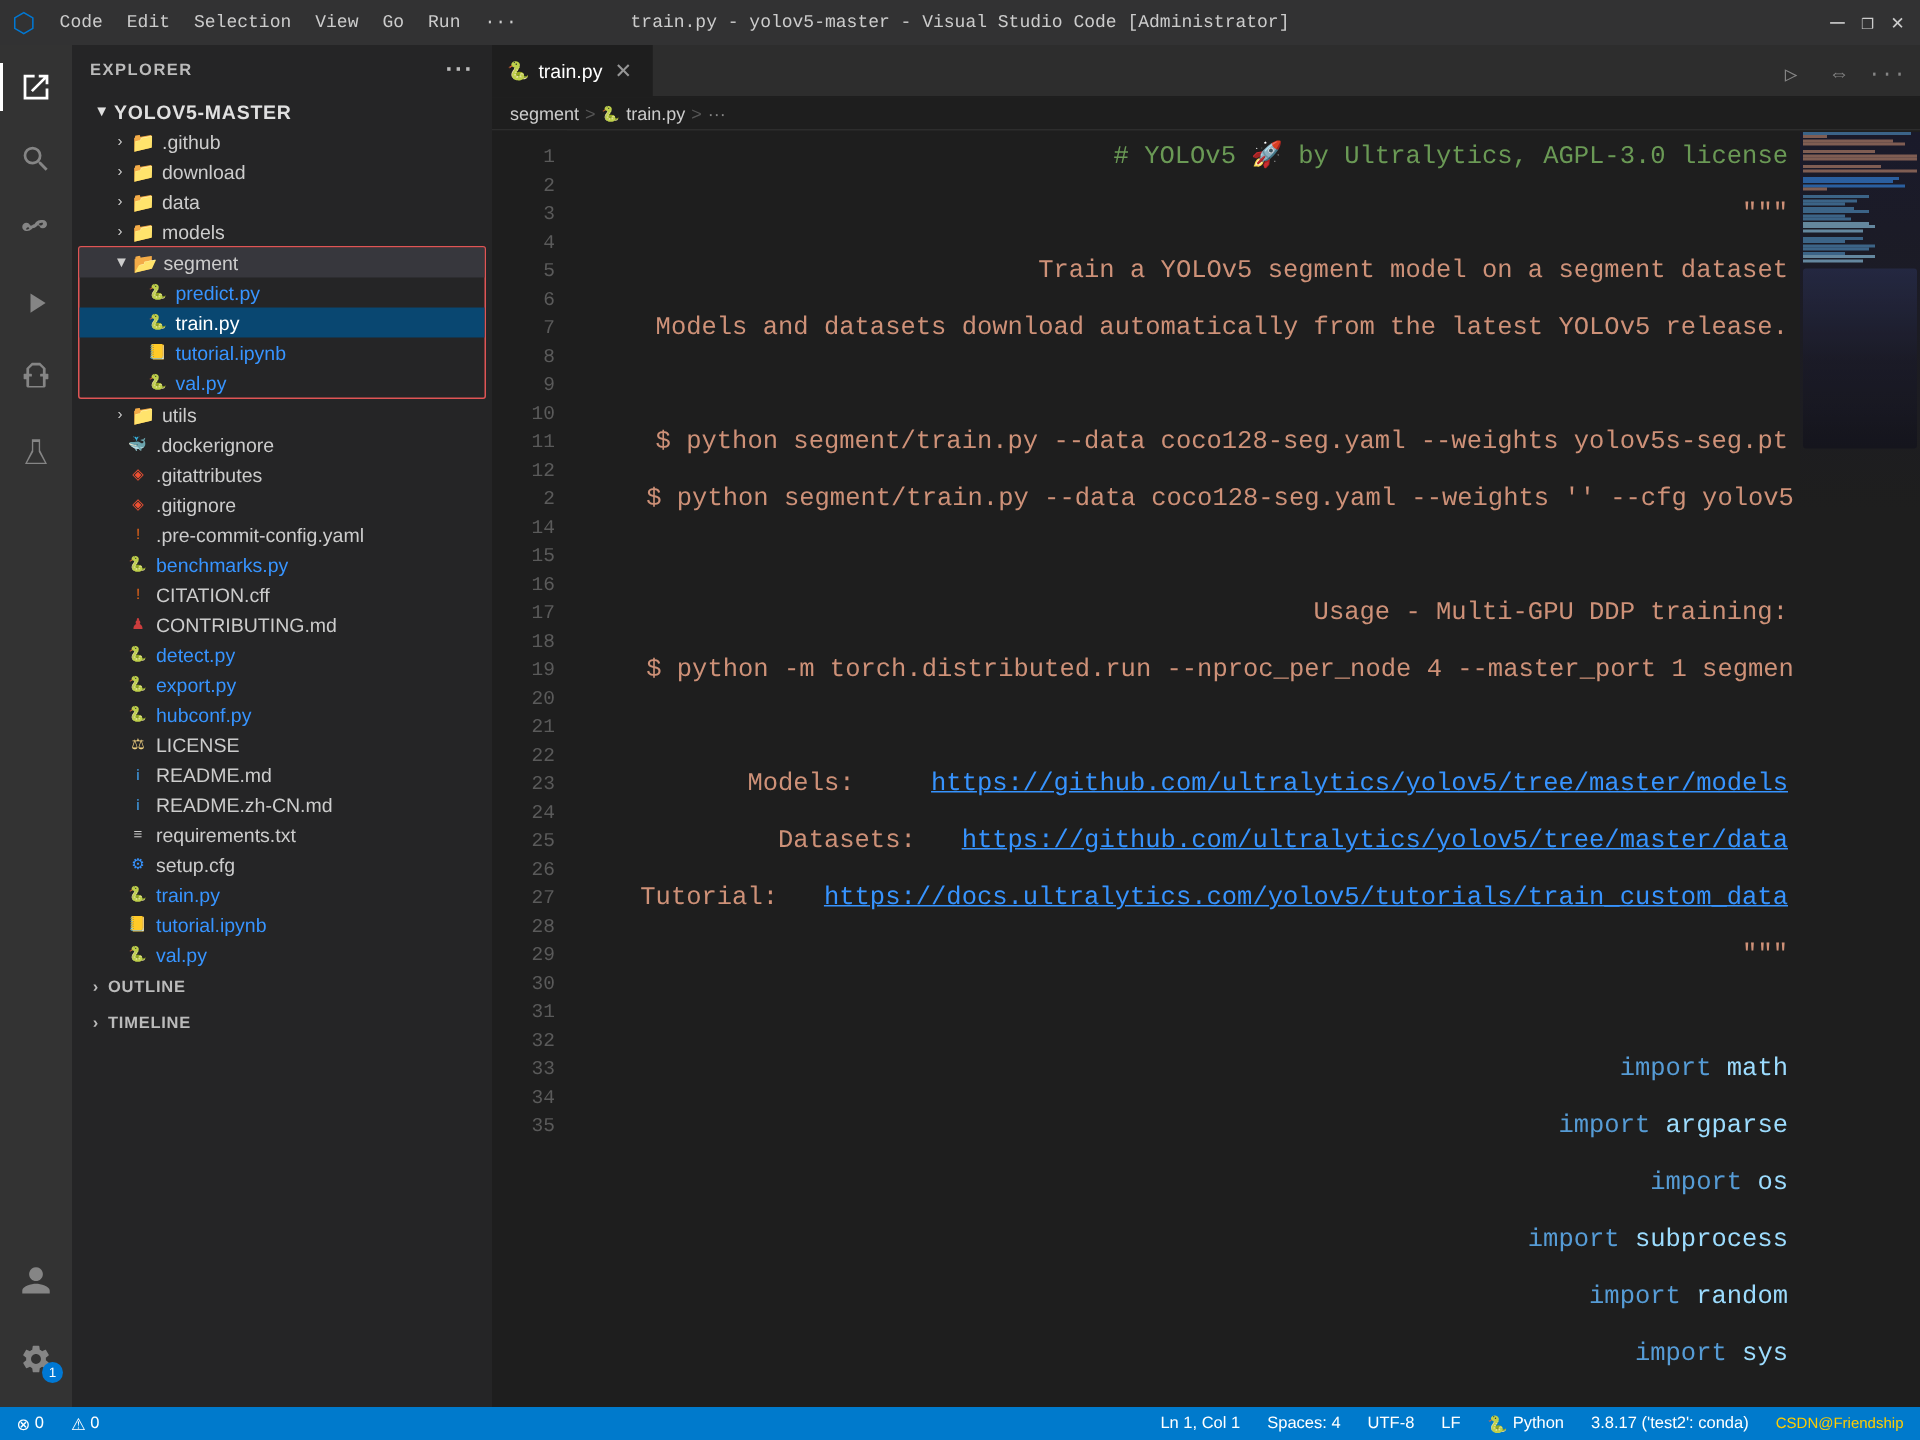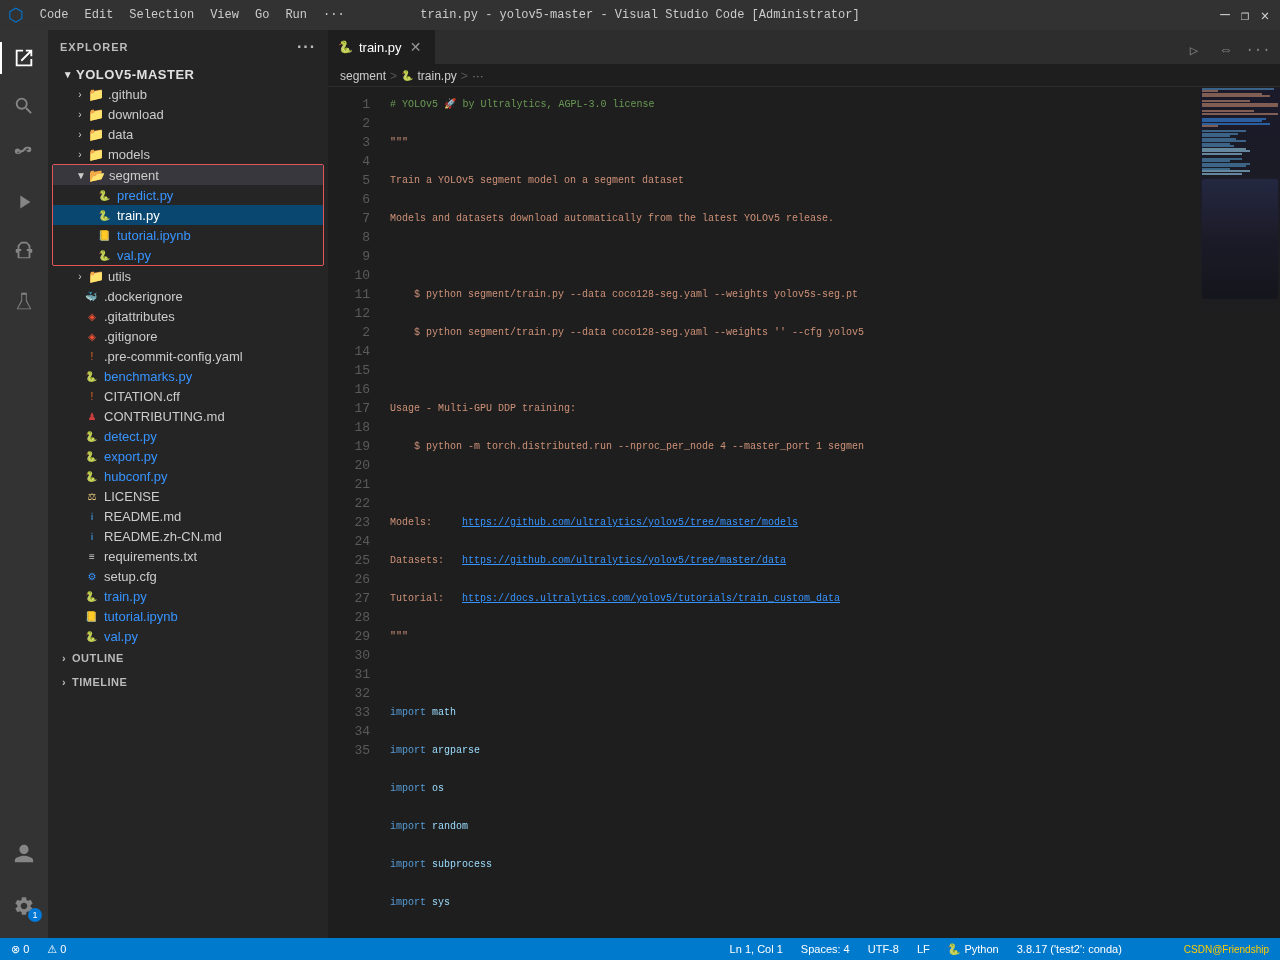--- a/index.html
+++ b/index.html
@@ -341,24 +341,25 @@
       font-size: 13px;
       line-height: 19px;
       user-select: none;
       flex-shrink: 0;
       overflow: hidden;
     }
     #code-content {
       flex: 1;
       padding: 8px 8px 8px 12px;
       overflow: auto;
-      font-size: 10px;
+      font-size: 17px;
       line-height: 19px;
       color: #d4d4d4;
       white-space: pre;
+      text-align: right;
     }
     #code-content::-webkit-scrollbar { width: 8px; height: 8px; }
     #code-content::-webkit-scrollbar-thumb { background: #424242; }
     
     #minimap {
       width: 80px;
       background: #1e1e1e;
       flex-shrink: 0;
       overflow: hidden;
       position: relative;
@@ -705,22 +706,22 @@
 <span class="line"><span class="c-docstring">    $ python -m torch.distributed.run --nproc_per_node 4 --master_port 1 segmen</span></span>
 <span class="line"></span>
 <span class="line"><span class="c-docstring">Models:     <span class="c-link">https://github.com/ultralytics/yolov5/tree/master/models</span></span></span>
 <span class="line"><span class="c-docstring">Datasets:   <span class="c-link">https://github.com/ultralytics/yolov5/tree/master/data</span></span></span>
 <span class="line"><span class="c-docstring">Tutorial:   <span class="c-link">https://docs.ultralytics.com/yolov5/tutorials/train_custom_data</span></span></span>
 <span class="line"><span class="c-docstring">"""</span></span>
 <span class="line"></span>
 <span class="line"><span class="c-keyword">import</span> <span class="c-variable">math</span></span>
 <span class="line"><span class="c-keyword">import</span> <span class="c-variable">argparse</span></span>
 <span class="line"><span class="c-keyword">import</span> <span class="c-variable">os</span></span>
+<span class="line"><span class="c-keyword">import</span> <span class="c-variable">subprocess</span></span>
 <span class="line"><span class="c-keyword">import</span> <span class="c-variable">random</span></span>
-<span class="line"><span class="c-keyword">import</span> <span class="c-variable">subprocess</span></span>
 <span class="line"><span class="c-keyword">import</span> <span class="c-variable">sys</span></span>
 
 
 
 
 
 
 
 
 
@@ -801,16 +802,16 @@
       <span>LF</span>
     </div>
     <div class="status-item">
       <span>🐍</span>
       <span>Python</span>
     </div>
     <div class="status-item">
       <span>3.8.17 ('test2': conda)</span>
     </div>
     <div class="status-item">
-      <span style="color:#ffcc00;font-size:10px;margin-left:44px;">CSDN@Friendship</span>
+      <span style="color:#ffcc00;font-size:10px;">CSDN@Friendship</span>
     </div>
   </div>
 </div>
 
 </body></html>

